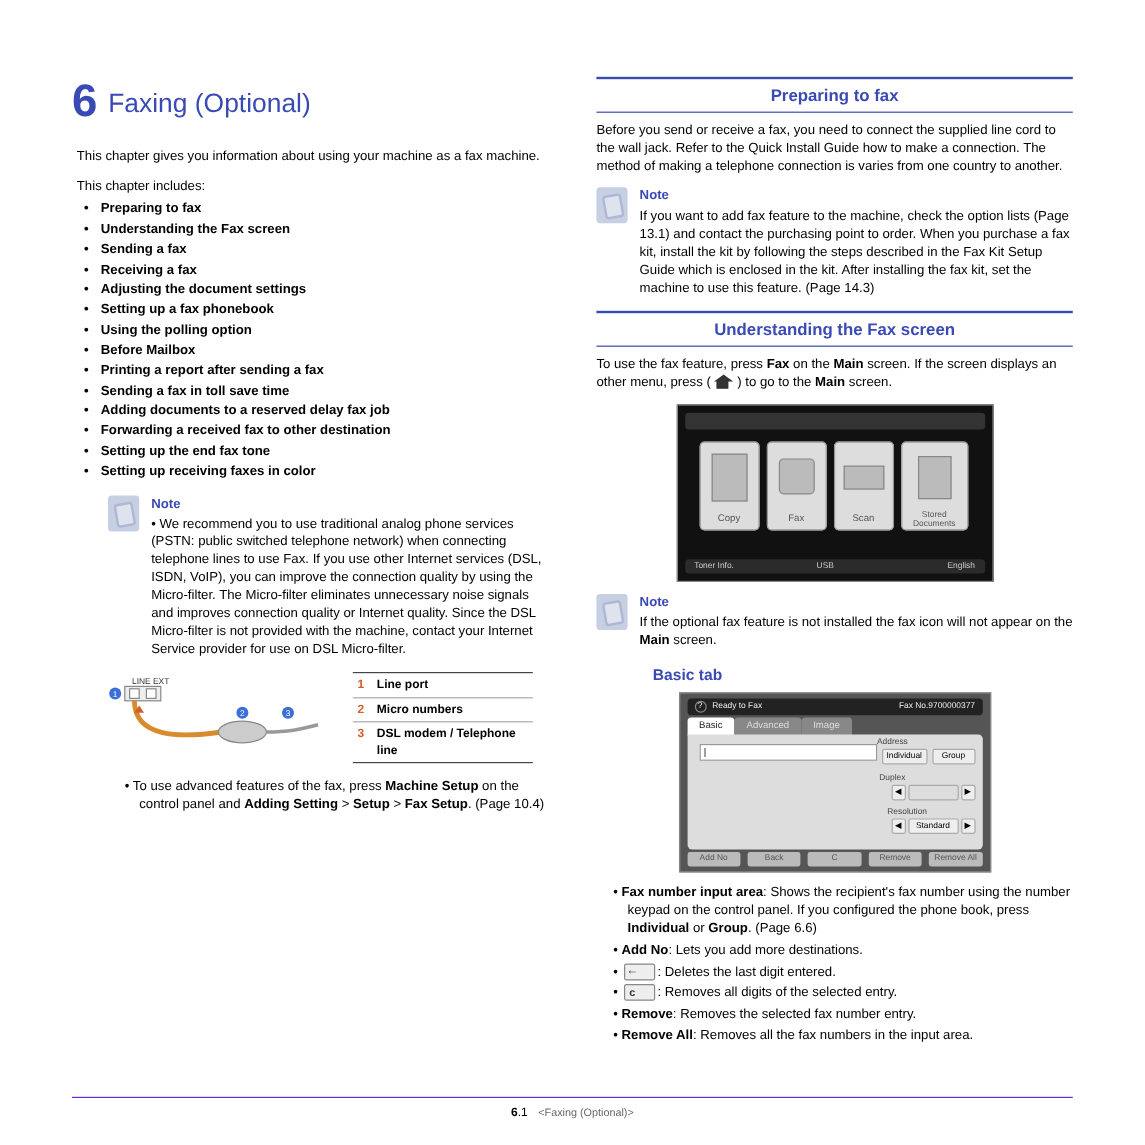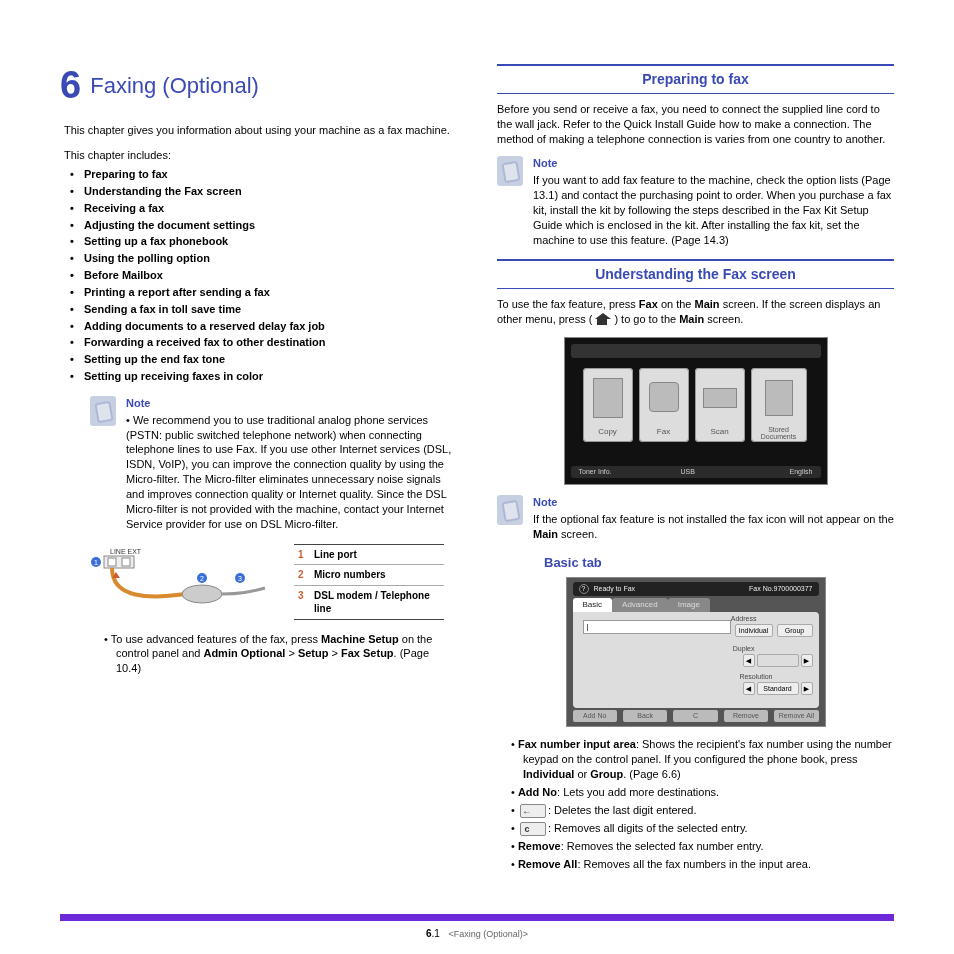--- a/index.html
+++ b/index.html
@@ -206,21 +206,21 @@
   .home-icon::before {
     content:""; position:absolute; left:3px; top:4px; width:10px; height:7px;
     background:#333;
   }
   .home-icon::after {
     content:""; position:absolute; left:1px; top:-1px;
     border-left:8px solid transparent; border-right:8px solid transparent;
     border-bottom:6px solid #333;
   }
   .footer {
-    border-top: 7px solid #6d28d9;
+    border-top: 1px solid #6d28d9;
     margin-top: 40px;
     padding-top: 6px;
     text-align: center;
     font-size: 10px;
   }
   .footer .pnum { font-weight: bold; }
   .footer .ptitle { color: #666; font-size:9px; margin-left:6px;}
 </style>
 </head>
 <body>
@@ -230,20 +230,21 @@
   <div class="col">
     <div class="chapter-head">
       <span class="chapter-num">6</span>
       <span class="chapter-title">Faxing (Optional)</span>
     </div>
     <p class="intro">This chapter gives you information about using your machine as a fax machine.</p>
     <p class="includes-label">This chapter includes:</p>
     <ul class="topics">
       <li>Preparing to fax</li>
       <li>Understanding the Fax screen</li>
+      <li>Sending a fax</li>
       <li>Receiving a fax</li>
       <li>Adjusting the document settings</li>
       <li>Setting up a fax phonebook</li>
       <li>Using the polling option</li>
       <li>Before Mailbox</li>
       <li>Printing a report after sending a fax</li>
       <li>Sending a fax in toll save time</li>
       <li>Adding documents to a reserved delay fax job</li>
       <li>Forwarding a received fax to other destination</li>
       <li>Setting up the end fax tone</li>
@@ -285,21 +286,21 @@
           <span class="legend-label">Micro numbers</span>
         </div>
         <div class="legend-row">
           <span class="legend-num">3</span>
           <span class="legend-label">DSL modem / Telephone line</span>
         </div>
       </div>
     </div>
 
     <div class="bullet-item">
-      <span>To use advanced features of the fax, press </span><b>Machine Setup</b><span> on the control panel and </span><b>Admin Optional</b><span> &gt; </span><b>Setup</b><span> &gt; </span><b>Fax Setup</b><span>. (Page 10.4)</span>
+      <span>To use advanced features of the fax, press </span><b>Machine Setup</b><span> on the control panel and </span><b>Adding Setting</b><span> &gt; </span><b>Setup</b><span> &gt; </span><b>Fax Setup</b><span>. (Page 10.4)</span>
     </div>
   </div>
 
   <div class="col">
     <div class="section-head first">Preparing to fax</div>
     <p class="para">Before you send or receive a fax, you need to connect the supplied line cord to the wall jack. Refer to the Quick Install Guide how to make a connection. The method of making a telephone connection is varies from one country to another.</p>
 
     <div class="note-block" style="margin-left:0">
       <div class="note-icon"></div>
       <div>

